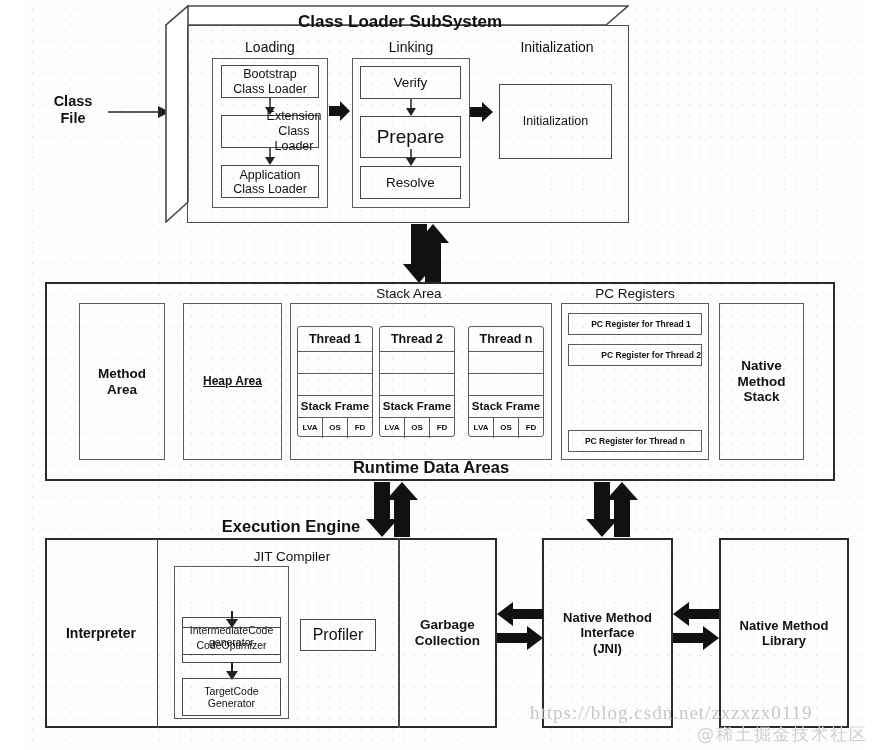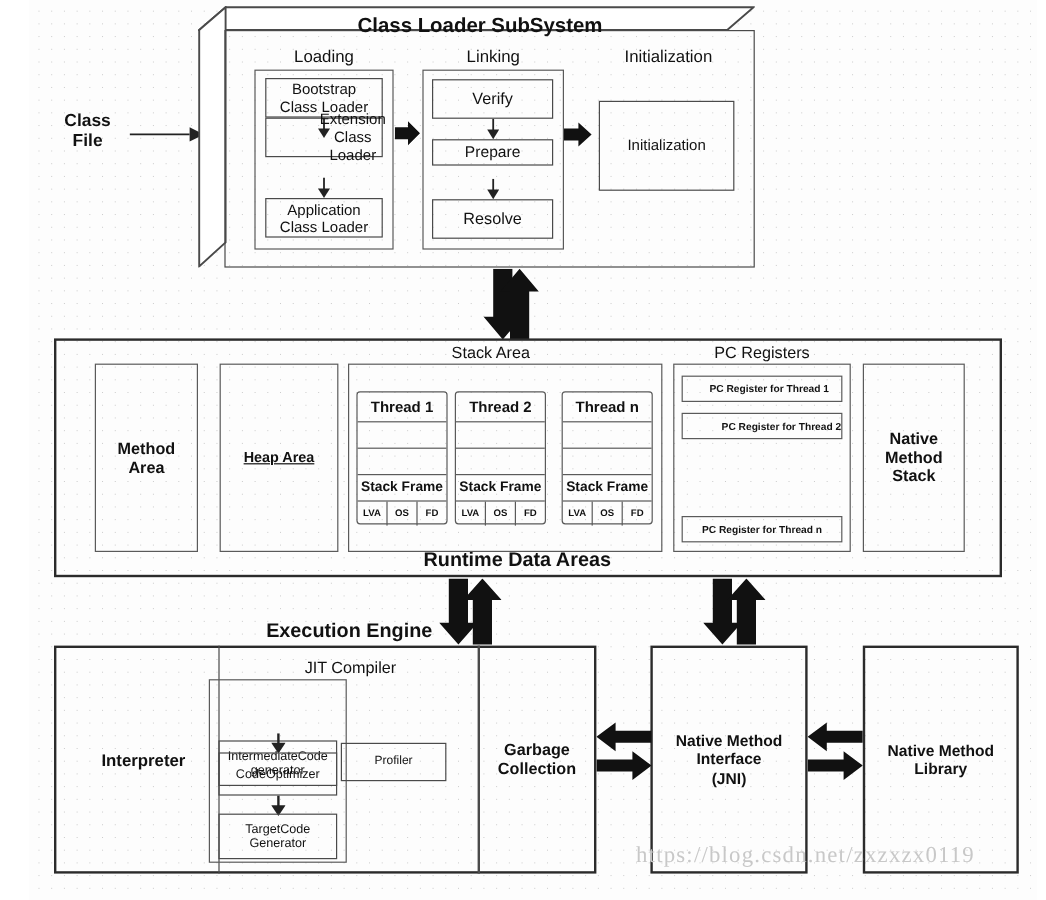--- a/index.html
+++ b/index.html
@@ -101,21 +101,21 @@
 
   <div class="box thin" style="left:212px;top:58px;width:116px;height:150px;"></div>
   <div class="box" style="left:221px;top:65px;width:98px;height:33px;font-size:12.5px;">
     <span style="white-space:pre-line;">Bootstrap
 Class Loader</span>
   </div>
   <svg class="arrowsvg" style="left:264px;top:98px;" width="12" height="17">
     <line x1="6" y1="0" x2="6" y2="10" stroke="#222" stroke-width="1.5"></line>
     <polygon points="1,9 11,9 6,17" fill="#222"></polygon>
   </svg>
-  <div class="box" style="left:221px;top:98px;width:98px;height:33px;font-size:12.5px;padding-left:48px;">
+  <div class="box" style="left:221px;top:115px;width:98px;height:33px;font-size:12.5px;padding-left:48px;">
     <span style="white-space:pre-line;">Extension
 Class Loader</span>
   </div>
   <svg class="arrowsvg" style="left:264px;top:148px;" width="12" height="17">
     <line x1="6" y1="0" x2="6" y2="10" stroke="#222" stroke-width="1.5"></line>
     <polygon points="1,9 11,9 6,17" fill="#222"></polygon>
   </svg>
   <div class="box" style="left:221px;top:165px;width:98px;height:33px;font-size:12.5px;align-items:flex-end;">
     <span style="white-space:pre-line;">Application
 Class Loader</span>
@@ -126,21 +126,21 @@
   </svg>
 
   <div class="box thin" style="left:352px;top:58px;width:118px;height:150px;"></div>
   <div class="box" style="left:360px;top:66px;width:101px;height:33px;font-size:13.5px;">
     <span>Verify</span>
   </div>
   <svg class="arrowsvg" style="left:405px;top:99px;" width="12" height="17">
     <line x1="6" y1="0" x2="6" y2="10" stroke="#222" stroke-width="1.5"></line>
     <polygon points="1,9 11,9 6,17" fill="#222"></polygon>
   </svg>
-  <div class="box" style="left:360px;top:116px;width:101px;height:22px;font-size:13px;">
+  <div class="box" style="left:360px;top:116px;width:101px;height:42px;font-size:19px;">
     <span>Prepare</span>
   </div>
   <svg class="arrowsvg" style="left:405px;top:149px;" width="12" height="17">
     <line x1="6" y1="0" x2="6" y2="10" stroke="#222" stroke-width="1.5"></line>
     <polygon points="1,9 11,9 6,17" fill="#222"></polygon>
   </svg>
   <div class="box" style="left:360px;top:166px;width:101px;height:33px;font-size:13.5px;">
     <span>Resolve</span>
   </div>
 
@@ -231,21 +231,21 @@
   </svg>
 
   <svg class="arrowsvg" style="left:586px;top:482px;" width="52" height="56">
     <polygon points="8,0 24,0 24,37 32,37 16,55 0,37 8,37" fill="#111"></polygon>
     <polygon points="36,55 36,18 28,18 44,0 60,18 52,18 52,55" fill="#111" transform="translate(-8,0)"></polygon>
   </svg>
 
   <div class="label ttl" style="left:175px;top:517px;width:232px;font-size:16.5px;">Execution Engine</div>
   <div class="box thick" style="left:45px;top:538px;width:452px;height:190px;"></div>
 
-  <div class="box" style="left:57px;top:538px;width:126px;height:190px;border:none;border-right:1.6px solid #4a4a4a;font-size:14px;font-weight:bold;">
+  <div class="box" style="left:45px;top:538px;width:113px;height:190px;border:none;border-right:1.6px solid #4a4a4a;font-size:14px;font-weight:bold;">
     <span>Interpreter</span>
   </div>
 
   <div class="label" style="left:222px;top:549px;width:140px;font-size:13.5px;">JIT Compiler</div>
   <div class="box thin" style="left:174px;top:566px;width:115px;height:153px;"></div>
   <div class="box" style="left:182px;top:573px;width:99px;height:38px;font-size:10.5px;margin-top:44px;">
     <span style="white-space:pre-line;">IntermediateCode
 generator</span>
   </div>
   <svg class="arrowsvg" style="left:226px;top:611px;" width="12" height="17">
@@ -257,21 +257,21 @@
   </div>
   <svg class="arrowsvg" style="left:226px;top:663px;" width="12" height="17">
     <line x1="6" y1="0" x2="6" y2="9" stroke="#222" stroke-width="2"></line>
     <polygon points="0,8 12,8 6,17" fill="#222"></polygon>
   </svg>
   <div class="box" style="left:182px;top:678px;width:99px;height:38px;font-size:10.5px;">
     <span style="white-space:pre-line;">TargetCode
 Generator</span>
   </div>
 
-  <div class="box" style="left:284px;top:619px;width:88px;height:32px;font-size:10px;">
+  <div class="box" style="left:300px;top:619px;width:76px;height:32px;font-size:16px;">
     <span>Profiler</span>
   </div>
 
   <div style="position:absolute;left:398px;top:538px;width:1.6px;height:190px;background:#4a4a4a;"></div>
 
   <div class="box" style="left:398px;top:538px;width:99px;height:190px;border:none;font-size:13.5px;font-weight:bold;">
     <span style="white-space:pre-line;">Garbage
 Collection</span>
   </div>
 
@@ -289,14 +289,15 @@
     <polygon points="0,14 16,2 16,9 46,9 46,19 16,19 16,26" fill="#111"></polygon>
     <polygon points="46,38 30,26 30,33 0,33 0,43 30,43 30,50" fill="#111"></polygon>
   </svg>
 
   <svg class="arrowsvg" style="left:673px;top:600px;" width="46" height="50">
     <polygon points="0,14 16,2 16,9 46,9 46,19 16,19 16,26" fill="#111"></polygon>
     <polygon points="46,38 30,26 30,33 0,33 0,43 30,43 30,50" fill="#111"></polygon>
   </svg>
 
   <div class="wm" style="left:530px;top:702px;font-size:19px;">https://blog.csdn.net/zxzxzx0119</div>
+  <div class="wm wm2" style="left:697px;top:723px;font-size:17px;">@稀土掘金技术社区</div>
 
 </div>
 
 </body></html>

